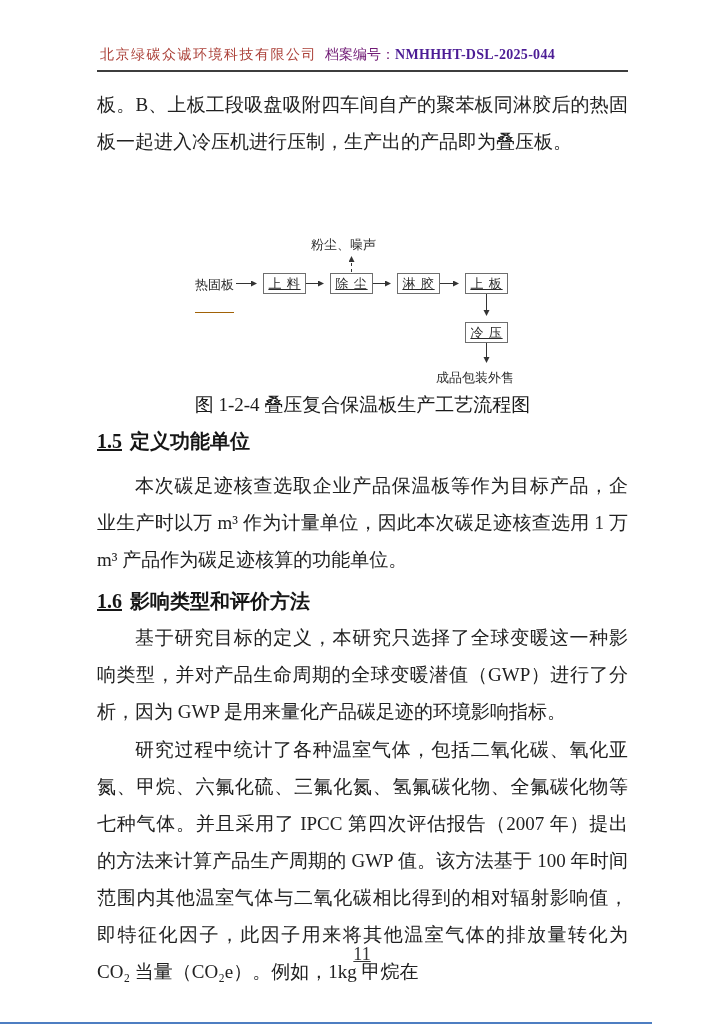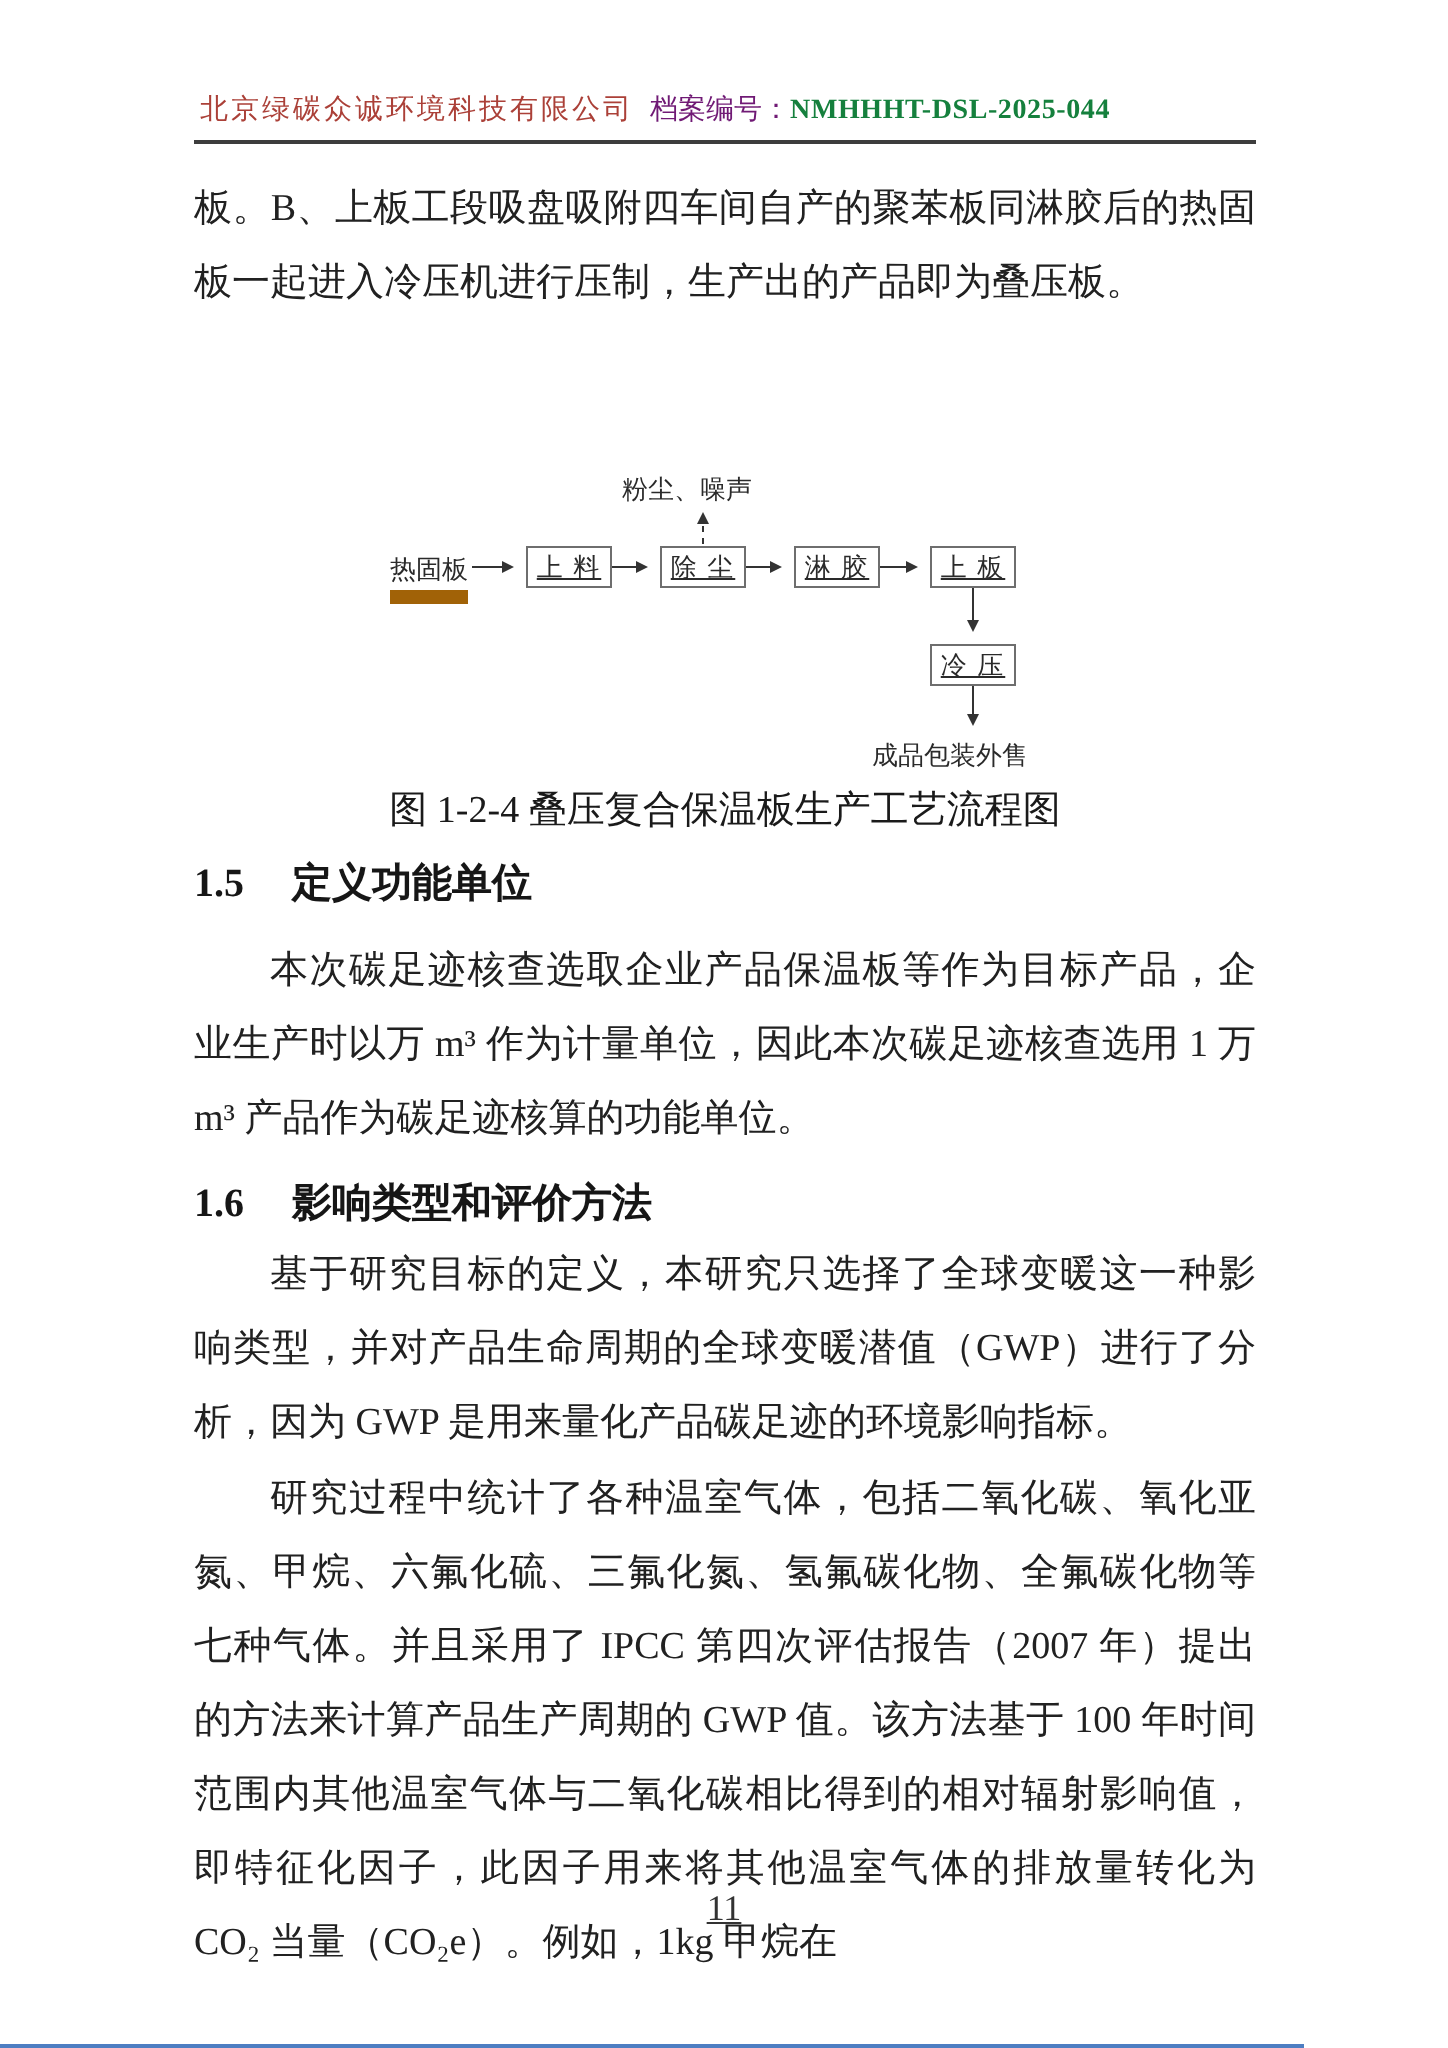--- a/index.html
+++ b/index.html
@@ -8,43 +8,43 @@
     position:relative; width:652px; height:1024px; background:#ffffff;
     overflow:hidden; font-family:"Liberation Serif","DejaVu Serif",serif;
     color:#262626;
   }
   .abs { position:absolute; }
 
   
   .header-left  { left:100px; top:46px; font-size:14px; letter-spacing:1.5px; color:#ab4038; }
   .header-right { right:97px; top:46px; font-size:14px; }
   .arch-label { color:#701a75; }
-  .arch-code  { color:#15803d; font-weight:bold; letter-spacing:0.3px; }
+  .arch-code  { color:#4c1d95; font-weight:bold; letter-spacing:0.3px; }
   .header-rule { left:97px; width:531px; top:70px; height:0; border-top:2px solid #3d3d3d; }
 
   
   .para {
     left:97px; width:531px; font-size:19px; line-height:37px;
     text-align:justify; color:#212121;
   }
   .indent { text-indent:2em; }
   .h-sec { left:97px; width:531px; font-size:20px; font-weight:bold; color:#161616; }
-  .h-sec .h-num { margin-right:24px; }
+  .h-sec .h-num { margin-right:8px;text-decoration:underline; }
   .caption { left:97px; width:531px; top:392px; text-align:center; font-weight:normal; font-size:19px; color:#1a1a1a; }
 
   
   .flow { left:97px; top:233px; width:531px; height:158px; font-size:13px; color:#2a2a2a; }
   .flow svg { position:absolute; left:0; top:0; }
   .fbox {
     position:absolute; width:43px; height:21px; line-height:19px;
     border:1px solid #6e6e6e; background:#fff; text-align:center;
     letter-spacing:1px; white-space:nowrap;text-decoration:underline;
   }
   .femission { left:214px; top:3px; white-space:nowrap; }
-  .finput { left:98px; top:43px; white-space:nowrap; border-bottom:7px solid #a16207; padding-bottom:1px; }
+  .finput { left:98px; top:43px; white-space:nowrap; border-bottom:1px solid #a16207; padding-bottom:18px; }
   .foutput { left:339px; top:136px; width:102px; text-align:left; white-space:nowrap; }
 
   .page-number { left:0; width:724px; top:944px; text-align:center; font-size:18px; color:#333;text-decoration:underline; }
   .bottom-bar { left:0; right:0; bottom:0; height:2px; background:#4d7ec2; }
 </style>
 </head>
 <body>
 
 <div class="page">
 

